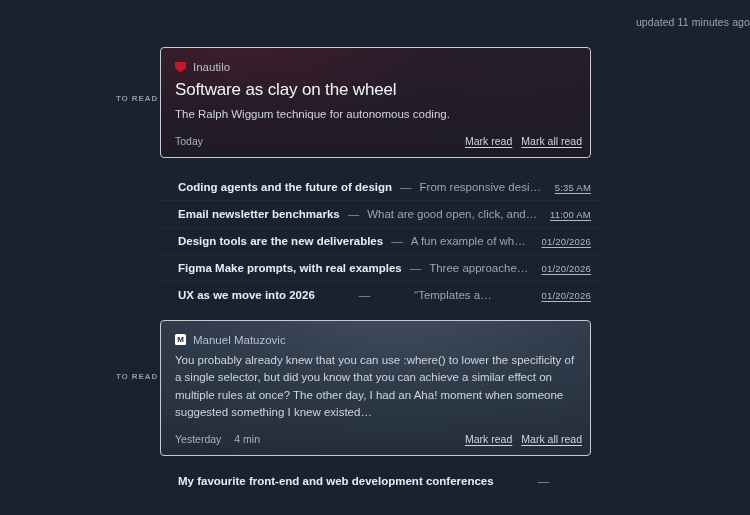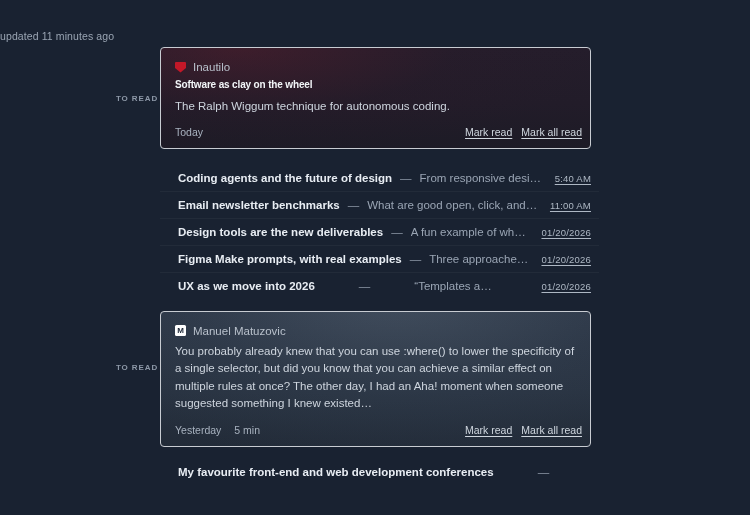--- a/index.html
+++ b/index.html
@@ -14,24 +14,24 @@
   #app {
     position: relative;
     width: 750px;
     height: 515px;
     background: #192231;
   }
 
   
   .updated {
     position: absolute;
-    top: 30px;
+    top: 16px;
     left: 0;
     width: 750px;
-    text-align: left;
+    text-align: right;
     font-size: 10.5px;
     color: #9aa5b3;
     letter-spacing: 0.1px;
   }
 
   
   .feed {
     position: absolute;
     top: 47px;
     left: 0;
@@ -101,22 +101,22 @@
     font-size: 8px;
     font-weight: bold;
     border-radius: 1.5px;
     font-family: "Liberation Sans", sans-serif;
   }
   .card-source-name {
     font-size: 11.5px;
     color: #b8c0cb;
   }
   .card-title {
-    font-size: 10px;
-    font-weight: bold;
+    font-size: 17px;
+    font-weight: normal;
     color: #f2f5f8;
     letter-spacing: -0.15px;
     line-height: 1.25;
     margin-bottom: 6px;
   }
   .card-desc {
     font-size: 11.5px;
     color: #ced5de;
     line-height: 1.52;
     margin-bottom: 11px;
@@ -224,21 +224,21 @@
     </div>
 
     <div class="gap-md"></div>
 
     <div class="list">
 
       <div class="row">
         <span class="row-title">Coding agents and the future of design</span>
         <span class="row-dash">—</span>
         <span class="row-snippet">From responsive design to res…</span>
-        <span class="row-date">5:40 AM</span>
+        <span class="row-date">5:35 AM</span>
       </div>
 
       <div class="row">
         <span class="row-title">Email newsletter benchmarks</span>
         <span class="row-dash">—</span>
         <span class="row-snippet">What are good open, click, and respons…</span>
         <span class="row-date">11:00 AM</span>
       </div>
 
       <div class="row">
@@ -271,21 +271,21 @@
 
       <div class="card tint-slate">
         <div class="card-source">
           <span class="fav fav-m">M</span>
           <span class="card-source-name">Manuel Matuzovic</span>
         </div>
         <div class="card-desc">You probably already knew that you can use :where() to lower the specificity of a single selector, but did you know that you can achieve a similar effect on multiple rules at once? The other day, I had an Aha! moment when someone suggested something I knew existed…</div>
         <div class="card-foot">
           <div class="card-foot-left">
             <span>Yesterday</span>
-            <span>5 min</span>
+            <span>4 min</span>
           </div>
           <div class="card-foot-right">
             <span>Mark read</span>
             <span>Mark all read</span>
           </div>
         </div>
       </div>
     </div>
 
     <div class="gap-sm"></div>

